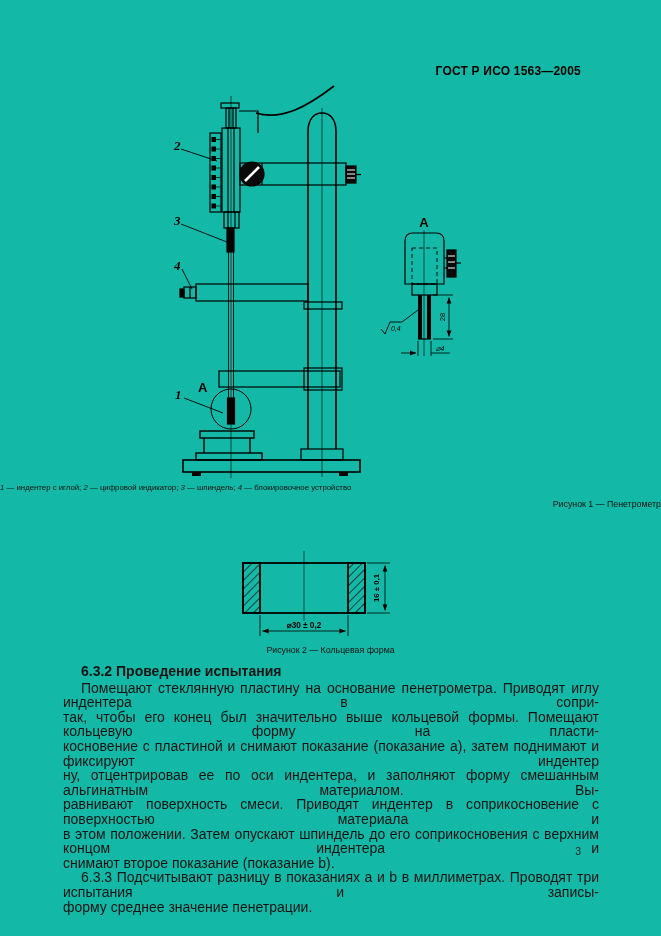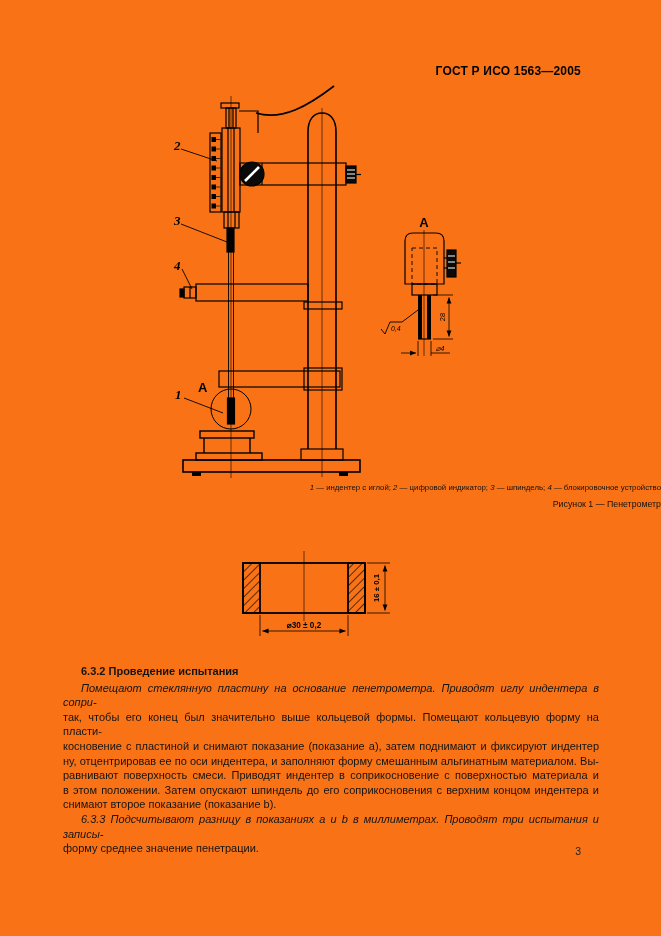--- a/index.html
+++ b/index.html
@@ -1,44 +1,44 @@
 <!DOCTYPE html>
 <html><head>
 <meta charset="utf-8">
 <style>
   html,body{margin:0;padding:0;background:#fff;}
   .page{
-    position:relative;width:661px;height:936px;background:#f97316;
+    position:relative;width:661px;height:936px;background:#14b8a6;
     font-family:"Liberation Sans",sans-serif;color:#000;overflow:hidden;
   }
   .header-title{
     position:absolute;top:64px;right:80px;
     font-size:12px;font-weight:bold;letter-spacing:.2px;
   }
   svg{position:absolute;left:0;}
   #fig1{top:82px;}
   #fig2{top:548px;}
   .fig-legend{
-    position:absolute;top:483px;left:0;width:661px;text-align:right;
+    position:absolute;top:483px;left:0;width:661px;text-align:left;
     font-size:7.8px;color:#111;
   }
   .fig-legend .num{font-style:italic;}
   .fig-caption{
     position:absolute;left:0;width:661px;text-align:center;
     font-size:8.8px;color:#111;
   }
   #cap1{top:499px;text-align:right;}
   #cap2{top:645px;}
   .body-text{
     position:absolute;left:63px;top:664px;width:536px;
-    font-size:11px;line-height:14.6px;color:#141414;
+    font-size:14px;line-height:14.6px;color:#141414;
   }
   .sec-heading{font-weight:bold;text-indent:18px;margin-bottom:2px;}
   .jline{text-align:justify;text-align-last:justify;white-space:normal;}
-  .jline.indent{text-indent:18px;font-style:italic;}
+  .jline.indent{text-indent:18px;}
   .jline.last{text-align-last:left;}
   .page-num{
     position:absolute;top:845px;right:80px;font-size:10.5px;color:#222;
   }
 </style>
 </head>
 <body>
 
 <div class="page">
 
@@ -248,20 +248,21 @@
         <text x="304" y="627.5" stroke="none" fill="#000" font-size="8.2" font-weight="bold" text-anchor="middle">⌀30 ± 0,2</text>
       </g>
       <g stroke-width="0.8">
         <line x1="367" y1="563" x2="390" y2="563"></line>
         <line x1="367" y1="613" x2="390" y2="613"></line>
         <line x1="385" y1="565.5" x2="385" y2="610.5" marker-start="url(#arrow2)" marker-end="url(#arrow2)"></line>
         <text x="379" y="588" stroke="none" fill="#000" font-size="7.8" font-weight="bold" text-anchor="middle" transform="rotate(-90 379 588)">16 ± 0,1</text>
       </g>
     </g>
   </svg>
+  <div class="fig-caption" id="cap2">Рисунок 2 — Кольцевая форма</div>
 
   <div class="body-text">
     <div class="sec-heading">6.3.2 Проведение испытания</div>
     <div class="jline indent">Помещают стеклянную пластину на основание пенетрометра. Приводят иглу индентера в сопри-</div>
     <div class="jline">так, чтобы его конец был значительно выше кольцевой формы. Помещают кольцевую форму на пласти-</div>
     <div class="jline">косновение с пластиной и снимают показание (показание а), затем поднимают и фиксируют индентер</div>
     <div class="jline">ну, отцентрировав ее по оси индентера, и заполняют форму смешанным альгинатным материалом. Вы-</div>
     <div class="jline">равнивают поверхность смеси. Приводят индентер в соприкосновение с поверхностью материала и</div>
     <div class="jline">в этом положении. Затем опускают шпиндель до его соприкосновения с верхним концом индентера и</div>
     <div class="jline last">снимают второе показание (показание b).</div>

